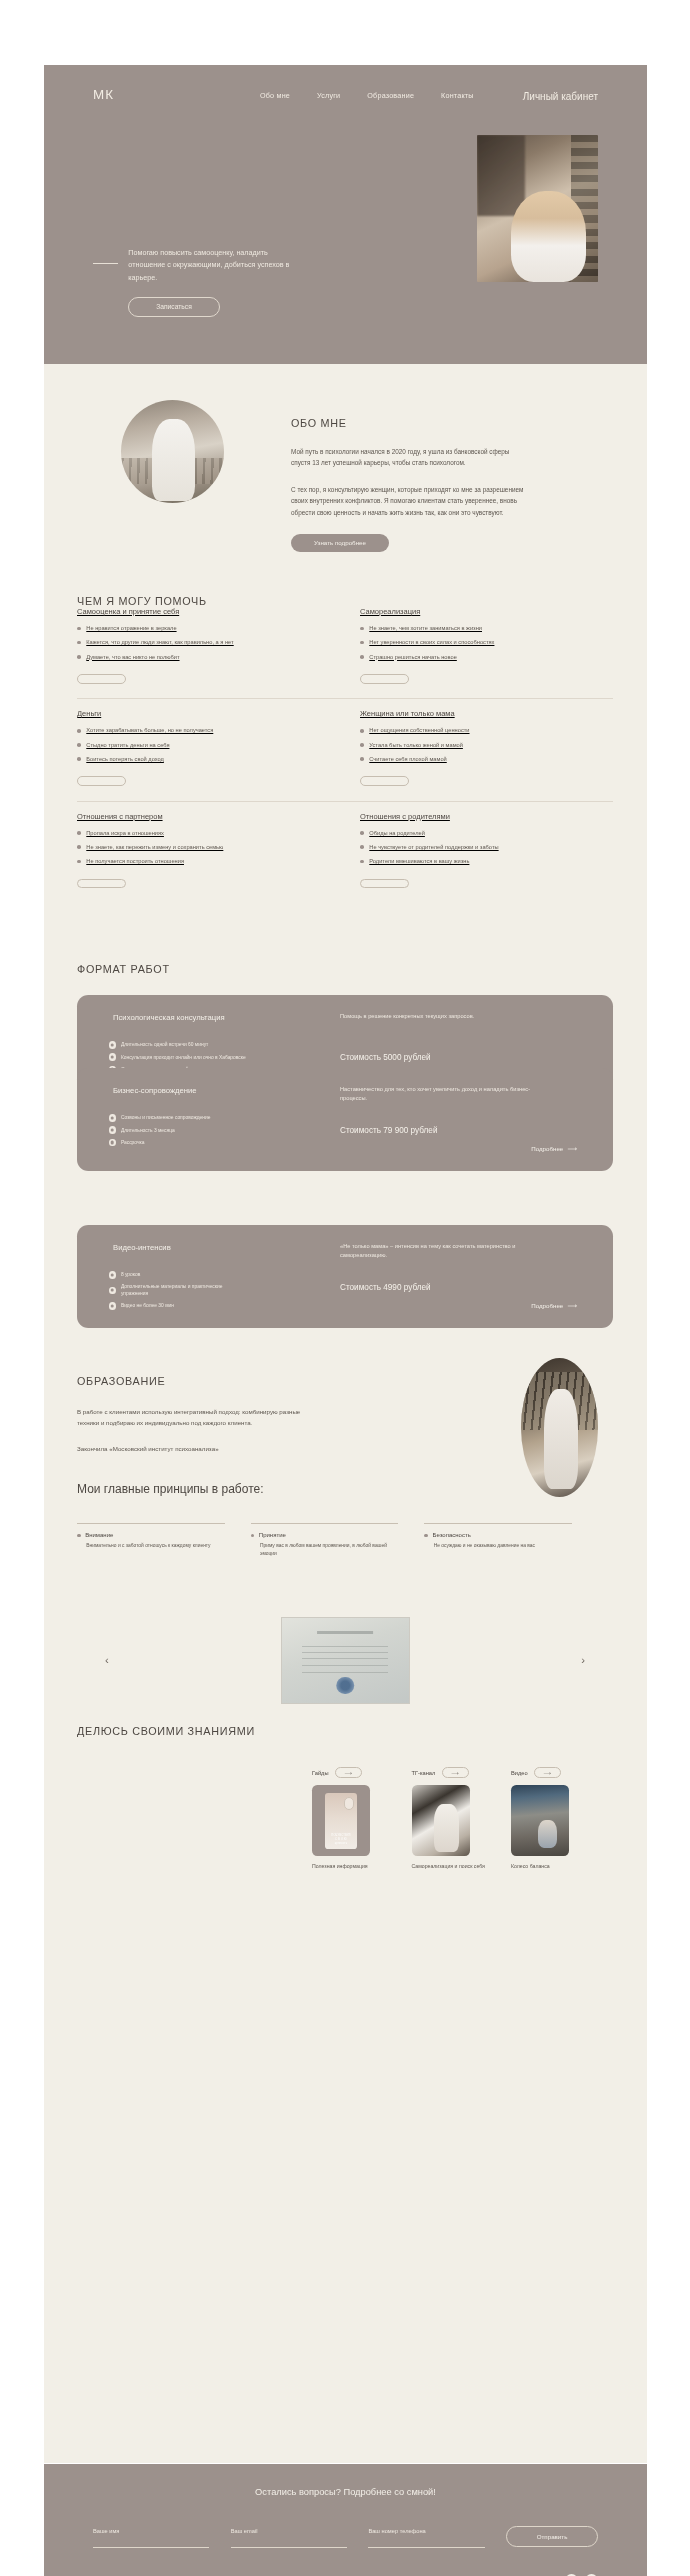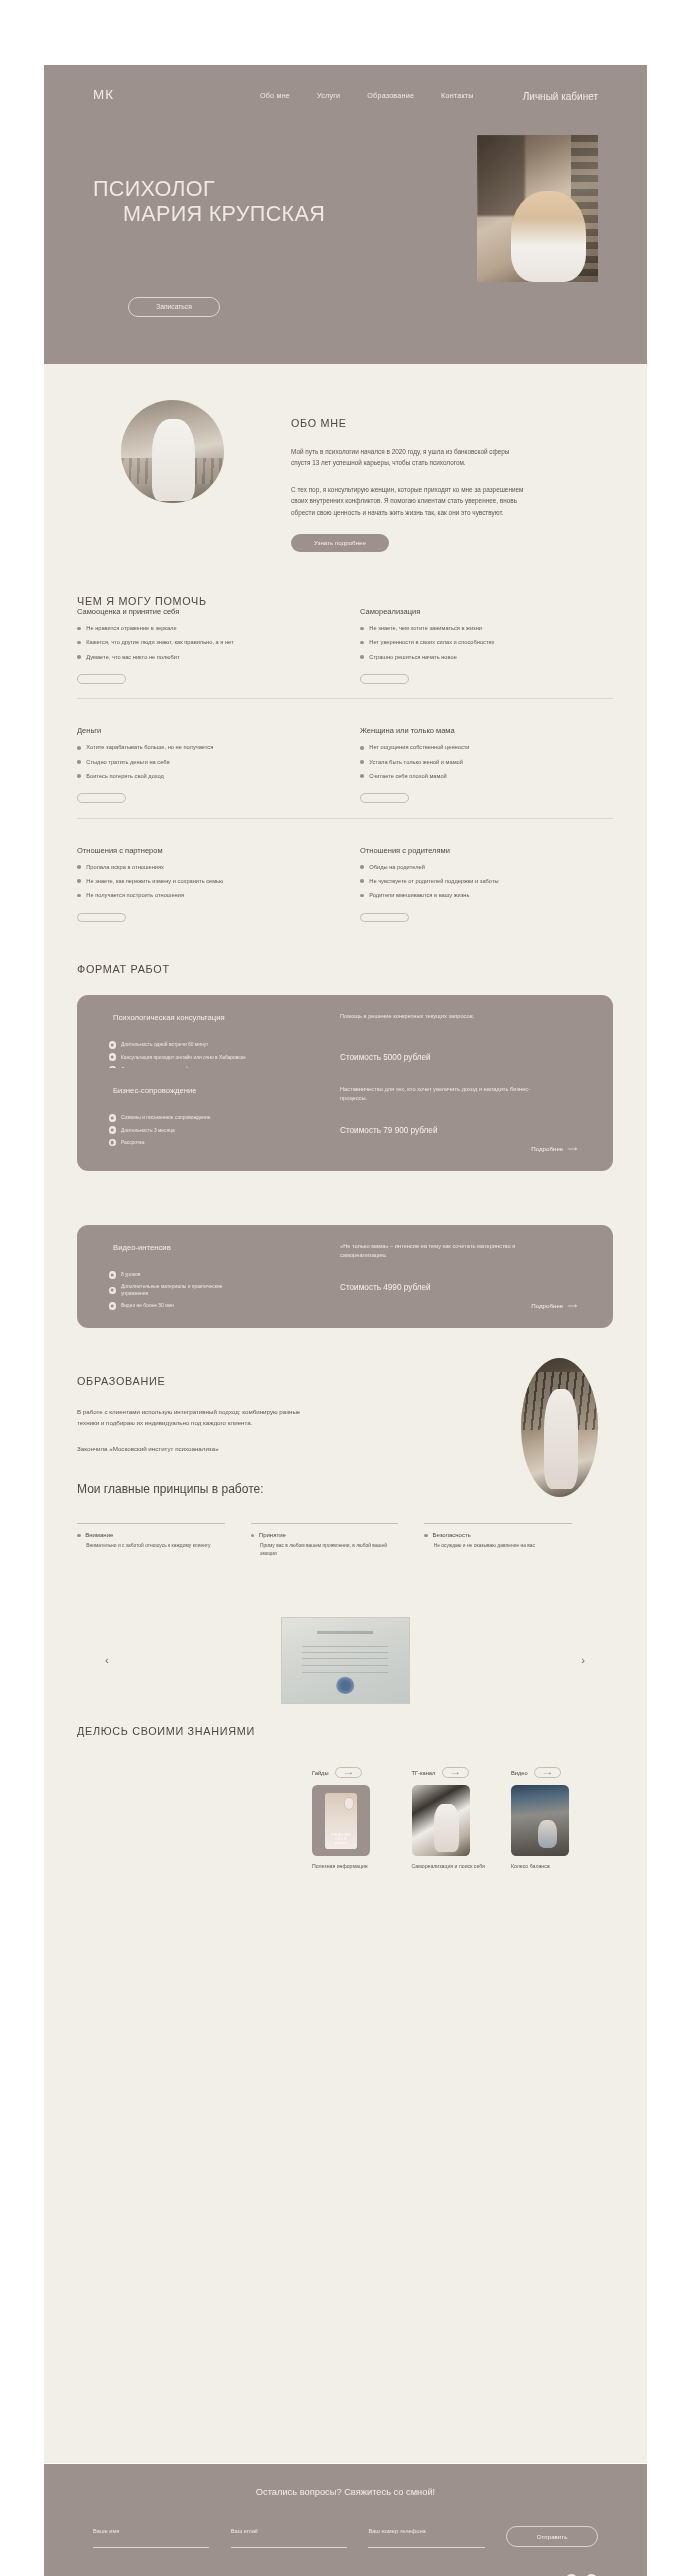--- a/index.html
+++ b/index.html
@@ -142,22 +142,23 @@
   }
 
   
   .help-title { position: absolute; left: 33px; top: 231px; }
   .help-grid {
     position: absolute; left: 33px; top: 243px;
     width: 536px;
   }
   .help-row {
     display: flex; gap: 31px;
-    padding-bottom: 13.4px; margin-bottom: 27px;
+    padding-bottom: 13.4px; margin-bottom: 10px;
     border-bottom: 0.5px solid #ded7cc;
+    text-decoration: underline;
   }
   .help-row:last-child { border-bottom: none; }
   .help-col { width: 252px; }
   .help-h {
     color: #4d4742; font-size: 7.5px; font-weight: 400;
     margin-bottom: 8.2px;
   }
   .help-list { list-style: none; }
   .help-list li {
     display: flex; align-items: center; gap: 5.7px;
@@ -412,25 +413,25 @@
       <a href="#">Контакты</a>
     </nav>
     <a href="#" class="nav-account">Личный кабинет</a>
 
     <div class="hero-photo">
       <div class="pdark"></div>
       <div class="pstripe"></div>
       <div class="pfig"></div>
     </div>
 
-    <h1 class="hero-title">
-      <div class="l1">ПСИХОЛОГ</div>
-      <div class="l2">МАРИЯ КРУПСКАЯ</div>
-    </h1>
-
+
+    <div class="hero-sub-wrap">
+      <div class="hero-rule"></div>
+      <p class="hero-sub">Помогаю повысить самооценку, наладить отношение с окружающими, добиться успехов в карьере.</p>
+    </div>
 
     <button class="btn-outline">Записаться</button>
   </section>
 
   <main class="beige">
 
     <div class="about-photo">
       <div class="orail"></div>
       <div class="ofig"></div>
     </div>
@@ -726,21 +727,21 @@
           <div class="fig"></div>
         </div>
         <div class="kn-cap">Колесо баланса</div>
       </div>
 
     </div>
 
   </main>
 
   <footer class="footer">
-    <div class="foot-title">Остались вопросы? Свяжитесь со смной!</div>
+    <div class="foot-title">Остались вопросы? Подробнее со смной!</div>
 
     <form class="foot-form">
       <div class="ffield">
         <label>Ваше имя</label>
         <div class="uline"></div>
       </div>
       <div class="ffield">
         <label>Ваш email</label>
         <div class="uline"></div>
       </div>

